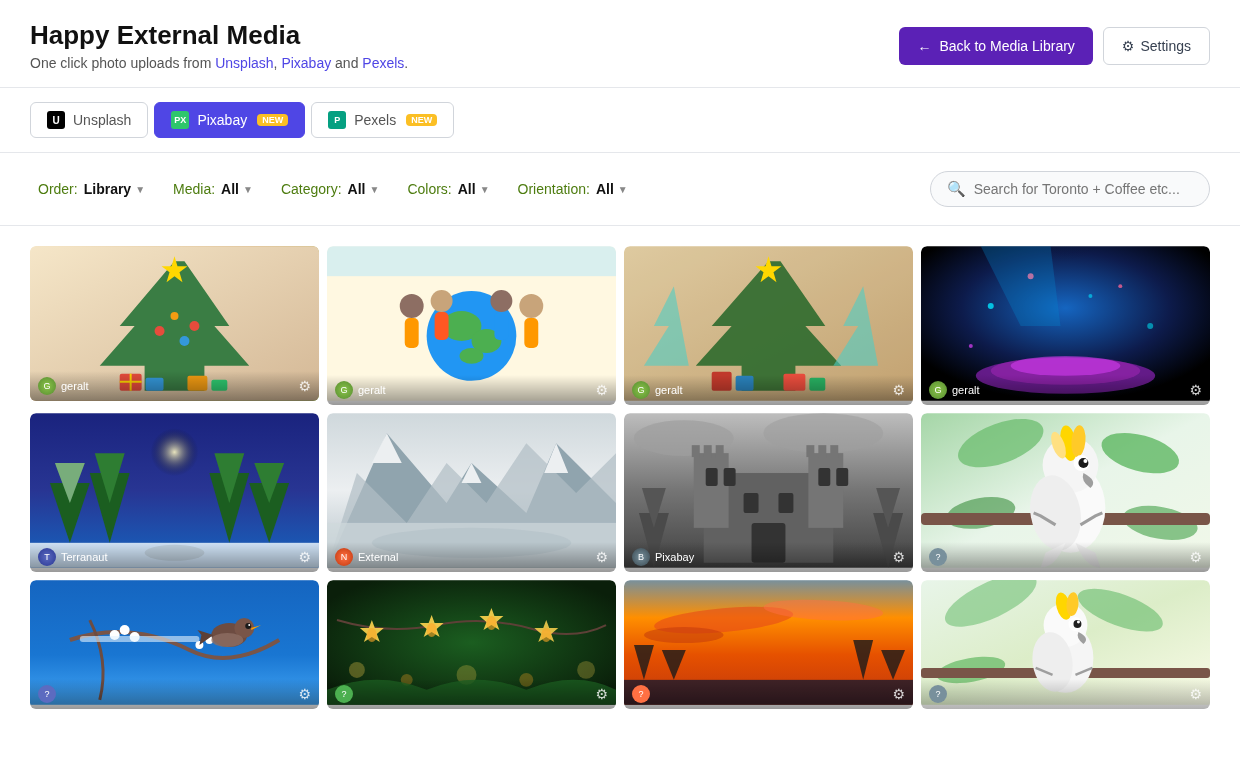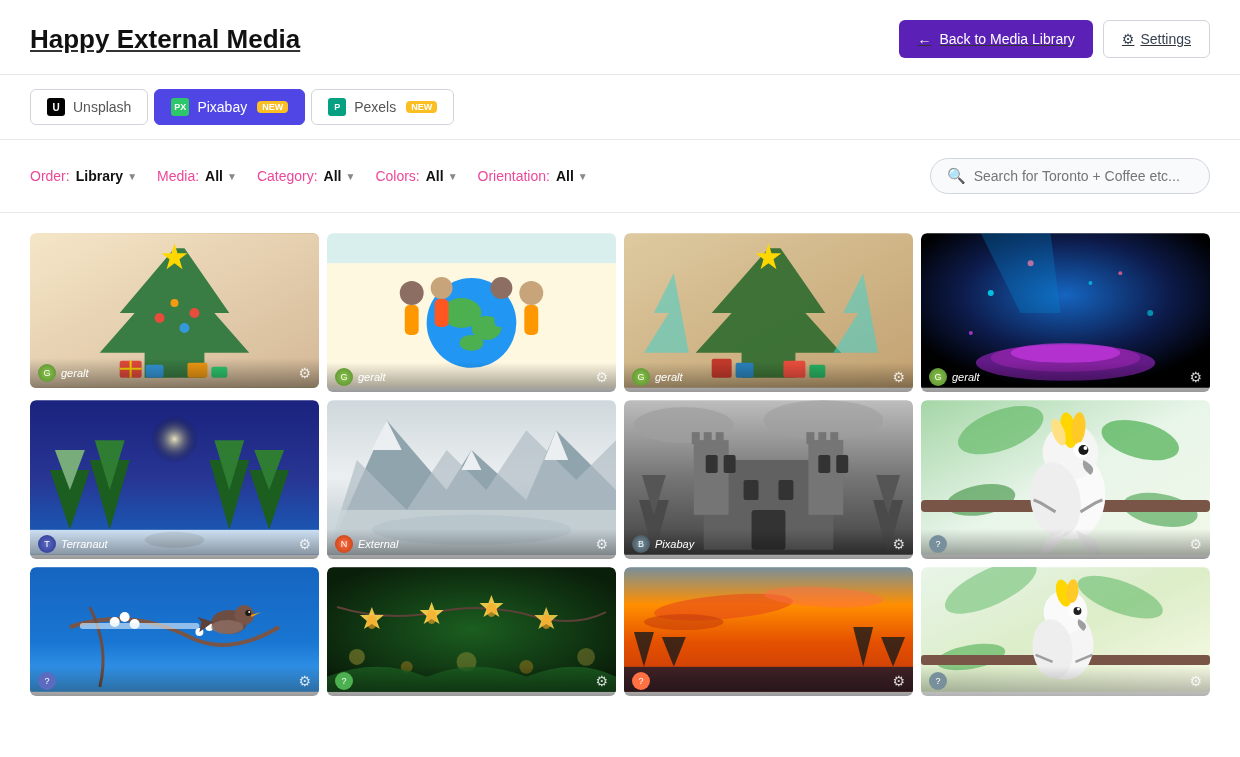--- a/index.html
+++ b/index.html
@@ -1,66 +1,73 @@
 <!DOCTYPE html>
 <html><head>
   <meta charset="utf-8">
   <style>
     * { box-sizing: border-box; margin: 0; padding: 0; }
     body { font-family: -apple-system, BlinkMacSystemFont, 'Segoe UI', sans-serif; background: #fff; color: #333; }
 
-    .header { padding: 20px 30px 16px; border-bottom: 1px solid #e5e7eb; display: flex; align-items: center; justify-content: space-between; text-decoration: underline; }
+    .header { padding: 20px 30px 16px; border-bottom: 1px solid #e5e7eb; display: flex; align-items: center; justify-content: space-between; }
     .header-left {}
     .header-title { font-size: 26px; font-weight: 700; color: #111; }
     .header-subtitle { font-size: 14px; color: #555; margin-top: 4px; }
     .header-subtitle a { color: #4f46e5; text-decoration: none; }
     .header-right { display: flex; gap: 10px; }
 
     .btn-back { display: flex; align-items: center; gap: 8px; background: #5b21b6; color: #fff; border: none; border-radius: 6px; padding: 10px 18px; font-size: 14px; font-weight: 500; cursor: pointer; }
     .btn-settings { display: flex; align-items: center; gap: 6px; background: #fff; color: #374151; border: 1px solid #d1d5db; border-radius: 6px; padding: 10px 18px; font-size: 14px; font-weight: 500; cursor: pointer; }
 
     .tabs-bar { padding: 14px 30px; border-bottom: 1px solid #e5e7eb; display: flex; gap: 6px; }
     .tab { display: flex; align-items: center; gap: 8px; padding: 8px 16px; border-radius: 6px; cursor: pointer; font-size: 14px; font-weight: 500; border: 1px solid transparent; }
     .tab.active { background: #4f46e5; color: #fff; border-color: #4f46e5; }
     .tab:not(.active) { color: #555; background: #fff; border-color: #d1d5db; }
     .tab-icon-unsplash { width: 18px; height: 18px; background: #000; border-radius: 3px; display: flex; align-items: center; justify-content: center; color: #fff; font-size: 10px; font-weight: 900; }
     .tab-icon-pixabay { width: 18px; height: 18px; background: #2ec66b; border-radius: 3px; display: flex; align-items: center; justify-content: center; color: #fff; font-size: 9px; font-weight: 700; }
     .tab-icon-pexels { width: 18px; height: 18px; background: #05a081; border-radius: 3px; display: flex; align-items: center; justify-content: center; color: #fff; font-size: 9px; font-weight: 700; }
     .badge-new { background: #fbbf24; color: #fff; font-size: 9px; font-weight: 700; padding: 1px 5px; border-radius: 4px; margin-left: 2px; }
 
     .filters-bar { padding: 18px 30px; display: flex; align-items: center; gap: 20px; border-bottom: 1px solid #e5e7eb; }
     .filter-group { display: flex; align-items: center; gap: 6px; font-size: 14px; color: #555; }
-    .filter-label { color: #ec4899; font-weight: 400; }
+    .filter-label { color: #4d7c0f; font-weight: 400; margin-left: 8px; }
     .filter-select { display: flex; align-items: center; gap: 4px; font-weight: 600; color: #111; cursor: pointer; }
     .chevron { font-size: 10px; color: #888; }
     .search-box { margin-left: auto; display: flex; align-items: center; background: #f9fafb; border: 1px solid #d1d5db; border-radius: 24px; padding: 8px 16px; gap: 8px; width: 280px; }
     .search-input { border: none; background: transparent; outline: none; font-size: 14px; color: #555; width: 100%; }
     .search-icon { color: #9ca3af; font-size: 15px; }
     .photo-author { display: flex; align-items: center; gap: 5px; color: #fff; font-size: 11px; }
     .author-avatar { width: 18px; height: 18px; border-radius: 50%; background: #888; display: flex; align-items: center; justify-content: center; overflow: hidden; }
     .gear-btn { color: rgba(255,255,255,0.8); font-size: 14px; cursor: pointer; }
 
     
     .img-christmas-1 { height: 155px; background: linear-gradient(135deg, #f5e6c8 0%, #d4a96a 50%, #8bc34a 100%); }
     .photo-item { position: relative; border-radius: 6px; overflow: hidden; cursor: pointer; }
     .photo-item-overlay { position: absolute; bottom: 0; left: 0; right: 0; padding: 6px 8px; display: flex; align-items: center; justify-content: space-between; background: linear-gradient(transparent, rgba(0,0,0,0.4)); }
-    .author-text { color: #fff; font-size: 11px; font-style: italic; }
+    .author-text { color: #fff; font-size: 11px; }
 
     
     .av-geralt { background: radial-gradient(circle, #8bc34a, #558b2f); }
     .av-terranaut { background: radial-gradient(circle, #5c6bc0, #283593); }
     .av-nickyp { background: radial-gradient(circle, #ff7043, #bf360c); }
     .av-blacqe { background: radial-gradient(circle, #78909c, #37474f); }
   </style>
 </head>
 <body>
 
 <div class="header">
   <div class="header-left">
     <h1 class="header-title">Happy External Media</h1>
+    <p class="header-subtitle">
+      <span>One click photo uploads from</span>
+      <a href="#">Unsplash</a>,
+      <a href="#">Pixabay</a>
+      and
+      <a href="#">Pexels</a>.
+    </p>
   </div>
   <div class="header-right">
     <button class="btn-back">
       <span>←</span>
       <span>Back to Media Library</span>
     </button>
     <button class="btn-settings">
       <span>⚙</span>
       <span>Settings</span>
     </button>

